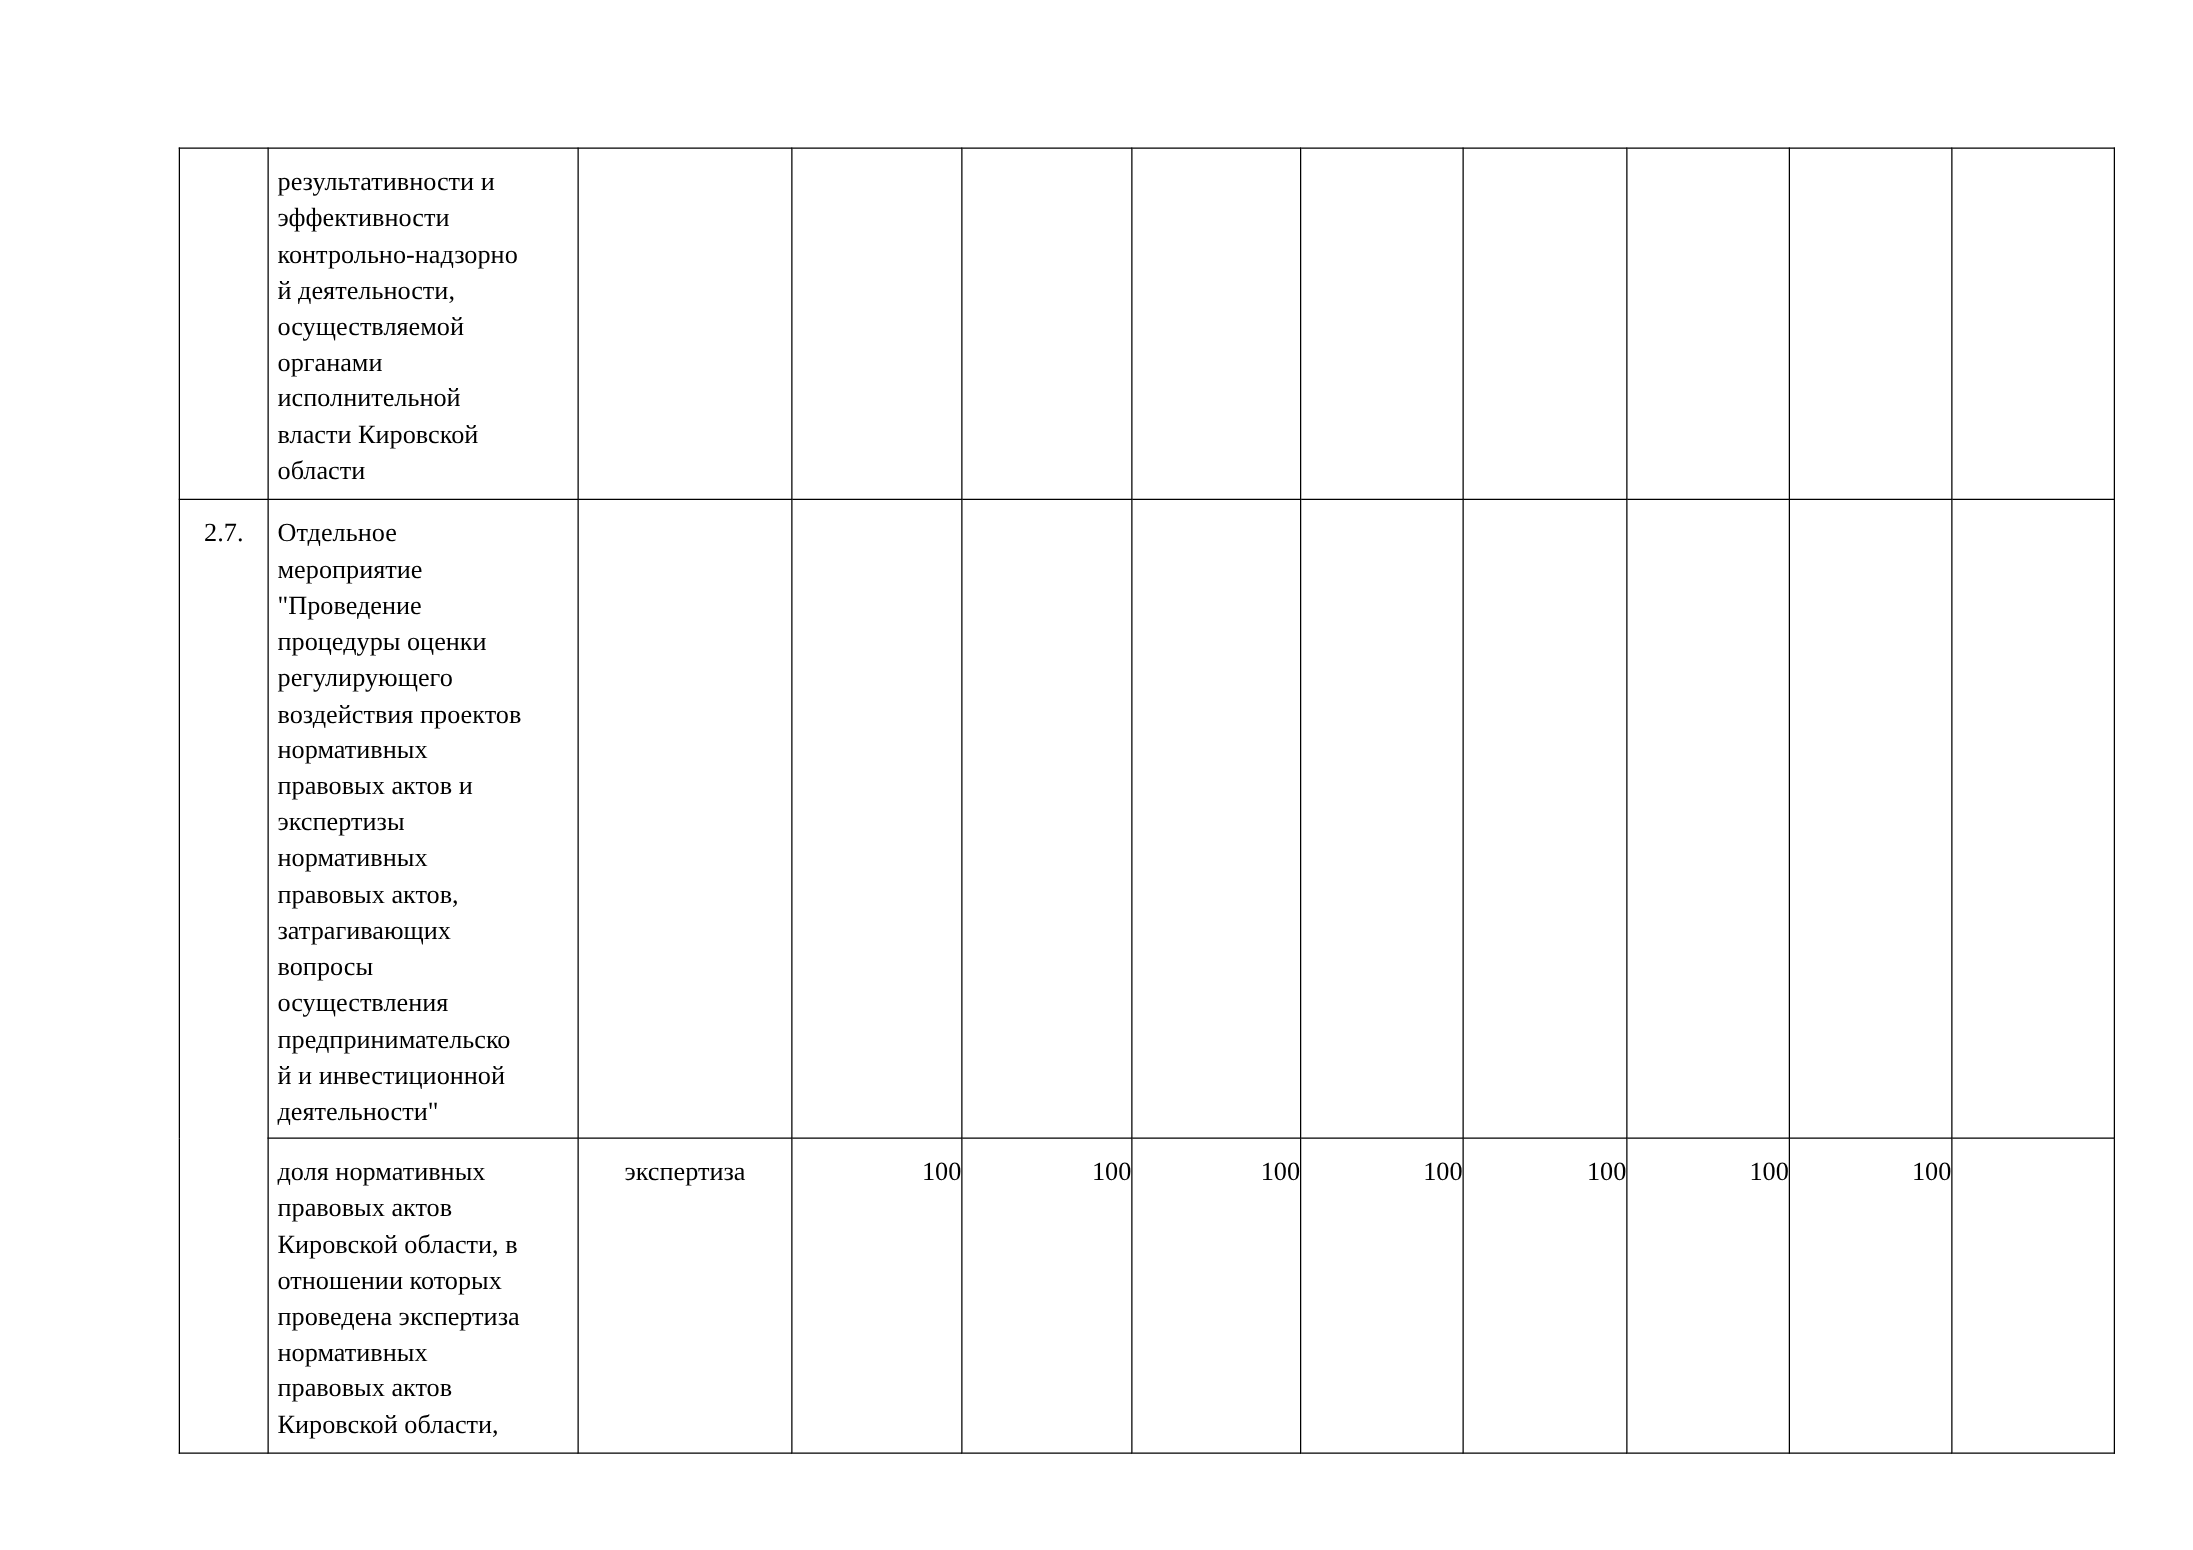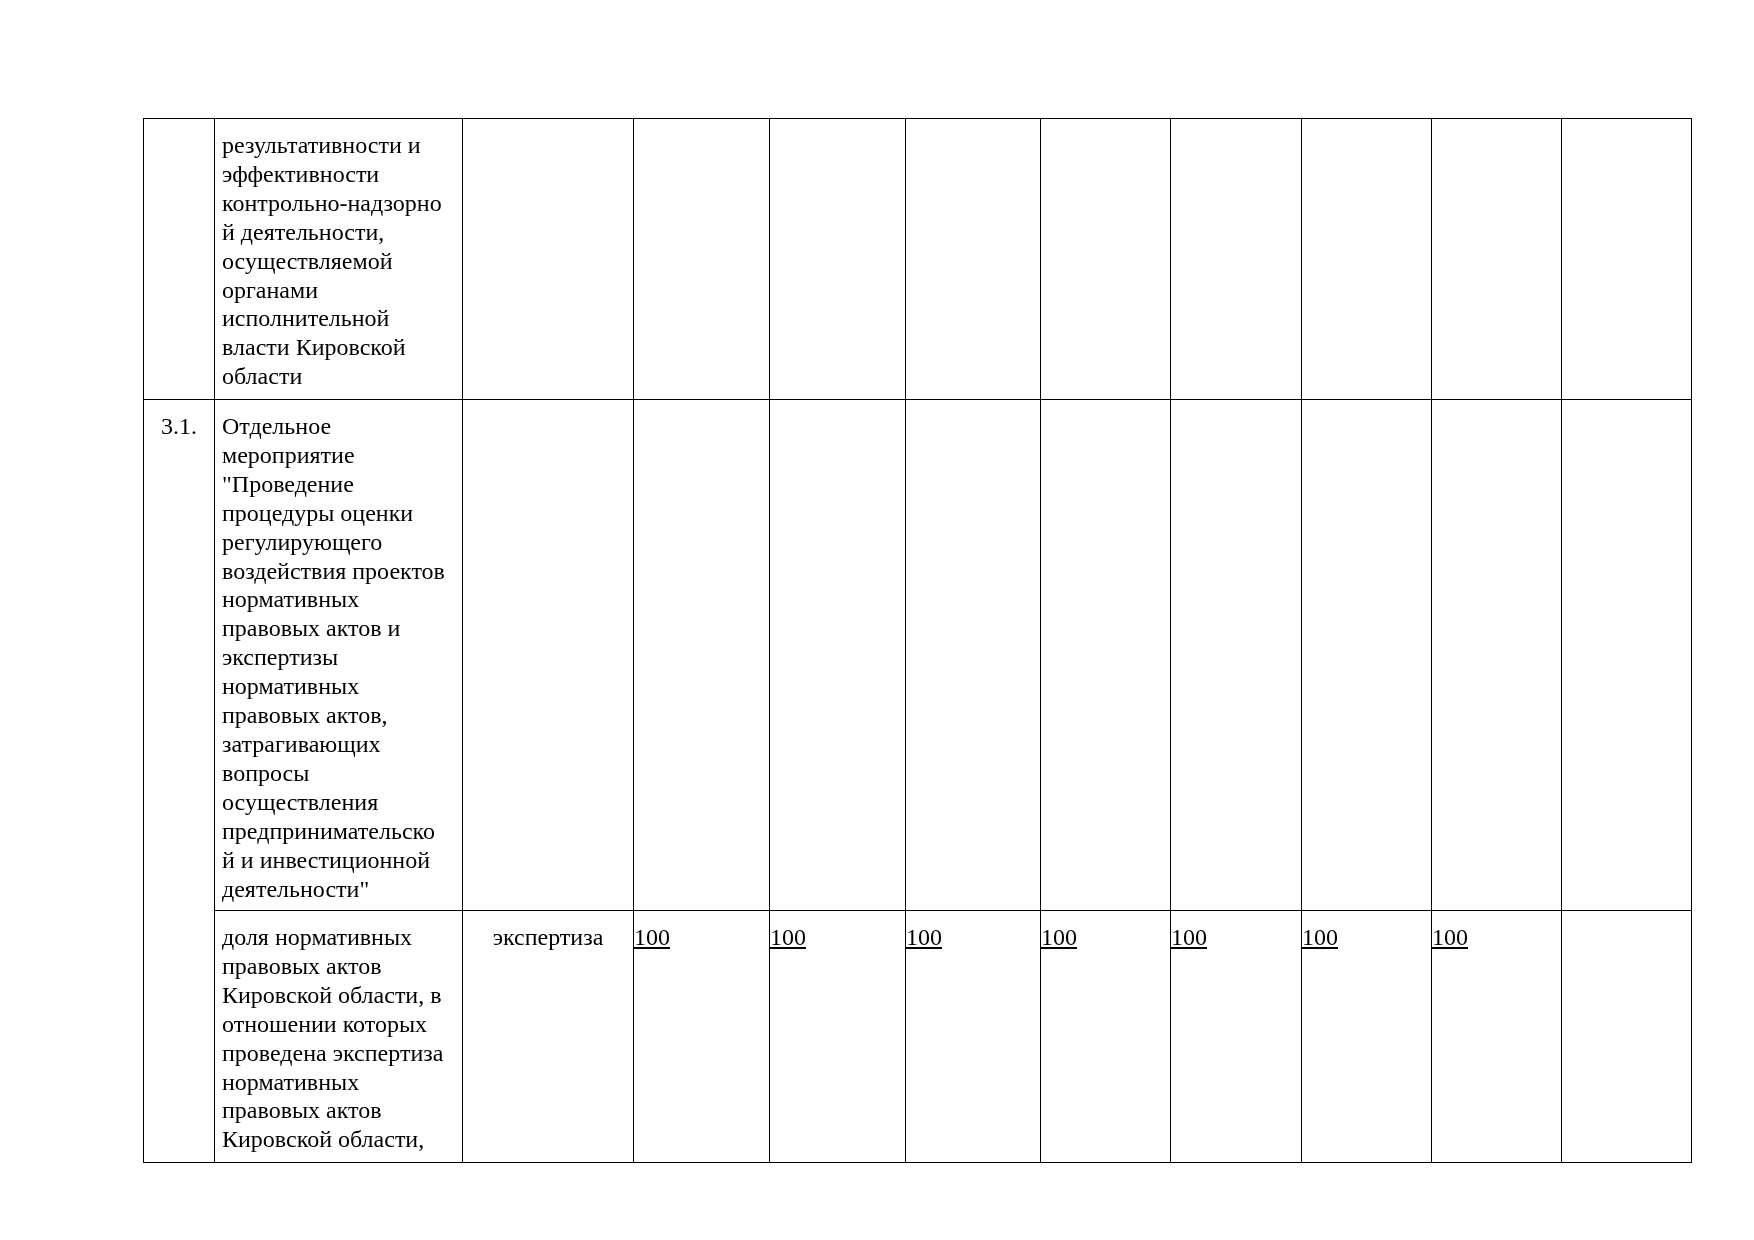--- a/index.html
+++ b/index.html
@@ -2,23 +2,23 @@
 <html><head>
 <meta charset="utf-8">
 <style>
   html, body { margin: 0; padding: 0; background: #ffffff; }
   body { width: 1754px; height: 1240px; position: relative; overflow: hidden;
          font-family: "Liberation Serif", "DejaVu Serif", serif; color: #000; }
   .page { position: absolute; left: 0; top: 0; width: 1754px; height: 1240px; }
   table.grid { position: absolute; left: 143px; top: 118px; border-collapse: collapse;
                table-layout: fixed; width: 1419px; }
   table.grid td { border: 1.5px solid #000; vertical-align: top; padding: 0;
-                  font-size: 24px; line-height: 28.9px; }
+                  font-size: 21px; line-height: 28.9px; }
   .txt { padding: 12px 6px 0 7px; white-space: pre-line; text-align: left; }
-  .num { padding-top: 12px; text-align: left; text-decoration: underline; }
+  .num { padding-top: 12px; text-align: right; }
   .center { text-align: center; padding-top: 12px; }
 </style>
 </head>
 <body>
 
 <div class="page">
   <table class="grid">
     <colgroup>
       <col style="width:71px">
       <col style="width:248px">
@@ -69,21 +69,21 @@
       <td>
             <div class="num"></div>
           </td>
       <td>
             <div class="num"></div>
           </td>
       <td></td>
     </tr>
     <tr style="height:511px">
       <td rowspan="2">
-            <div class="center">3.1.</div>
+            <div class="center">2.7.</div>
           </td>
       <td>
             <div class="txt">Отдельное
 мероприятие
 "Проведение
 процедуры оценки
 регулирующего
 воздействия проектов
 нормативных
 правовых актов и

